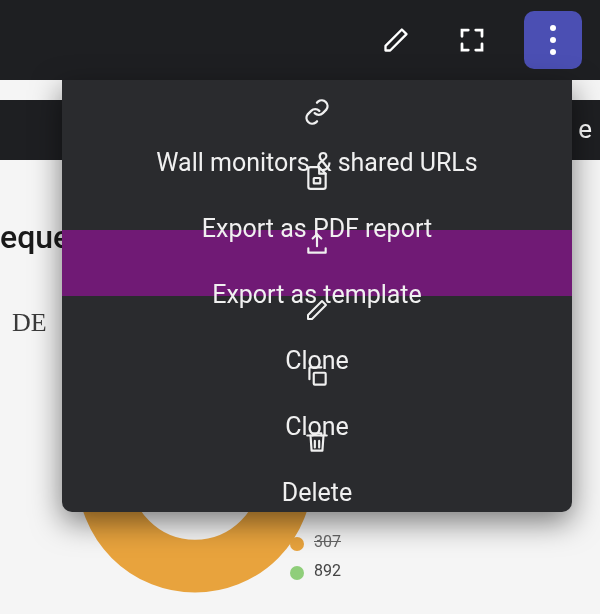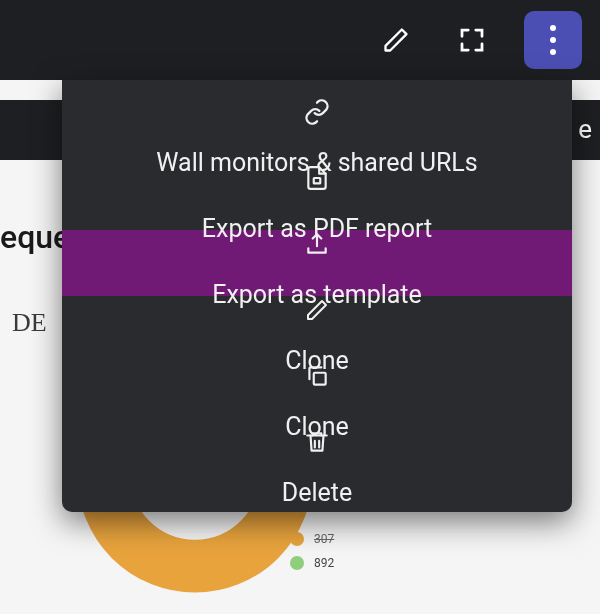--- a/index.html
+++ b/index.html
@@ -57,21 +57,21 @@
   .donut {
     position: absolute;
     left: 75px; top: 355px;
     width: 240px; height: 240px;
   }
   .legend {
     position: absolute;
     left: 290px; top: 532px;
     display: flex; flex-direction: column; gap: 10px;
   }
-  .legend-row { display: flex; align-items: flex-start; gap: 10px; color: #666; font-size: 12px; text-decoration: line-through; }
+  .legend-row { display: flex; align-items: flex-end; gap: 10px; color: #666; font-size: 16px; text-decoration: line-through; }
   .legend-row.alive { text-decoration: none; color: #444; }
   .legend-dot { width: 14px; height: 14px; border-radius: 50%; }
 
   .menu {
     position: absolute;
     left: 62px; top: 80px;
     width: 510px;
     background: #2a2b2e;
     border-radius: 0 0 10px 10px;
     padding: 18px 0;

